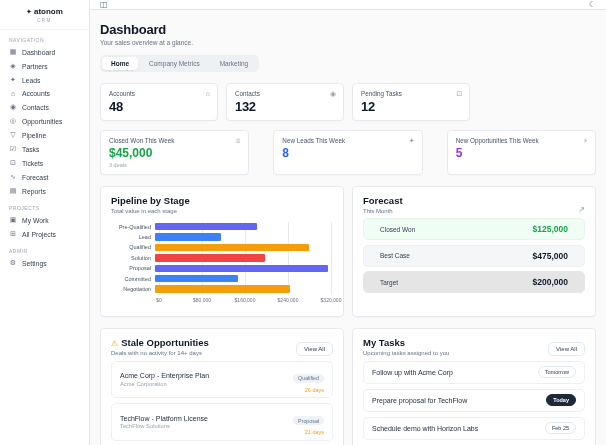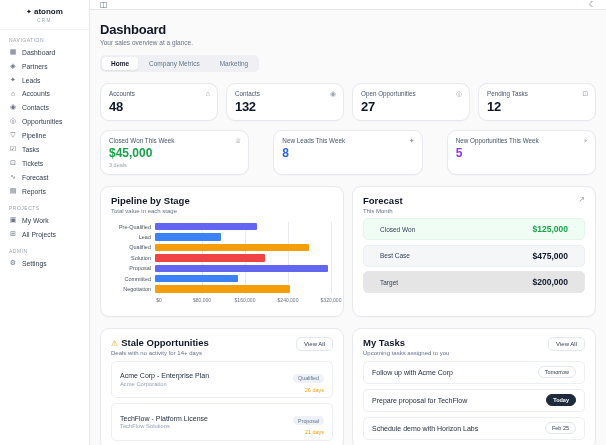--- a/index.html
+++ b/index.html
@@ -21,39 +21,39 @@
   .topbar{height:24px;background:#fff;border-bottom:1px solid #e5e7eb;display:flex;align-items:center;justify-content:space-between;padding:0 10px}
   .tb-icon{font-size:8px;color:#64748b;cursor:pointer}
   .content{padding:12px 10px 0}
   .page-title{font-size:13px;font-weight:bold;color:#111827;letter-spacing:-.2px}
   .page-subtitle{font-size:6.5px;color:#6b7280;margin-top:2px}
 
   .tabs{display:inline-flex;background:#eef0f3;border-radius:5px;padding:2px;margin-top:9px;gap:2px}
   .tab{font-size:6.5px;color:#64748b;padding:3px 9px;border-radius:4px;cursor:pointer;white-space:nowrap}
   .tab[data-state="active"]{background:#fff;color:#0f172a;font-weight:bold;box-shadow:0 1px 2px rgba(0,0,0,.08)}
 
-  .card{background:#fff;border:1px solid #e7e9ee;border-radius:9px;box-shadow:0 1px 1px rgba(0,0,0,.02)}
+  .card{background:#fff;border:1px solid #e7e9ee;border-radius:4px;box-shadow:0 1px 1px rgba(0,0,0,.02)}
 
   .stats-row{display:grid;grid-template-columns:repeat(4,1fr);gap:8px;margin-top:11px}
   .stat-card{padding:6px 8px;position:relative}
   .stat-label{font-size:6.3px;color:#475569}
   .stat-value{font-size:13px;font-weight:bold;margin-top:2px;letter-spacing:-.3px;color:#0f172a}
   .stat-ic{position:absolute;top:6px;right:7px;font-size:7px;color:#9ca3af}
 
   .week-row{display:grid;grid-template-columns:repeat(3,1fr);gap:24px;margin-top:9px}
   .week-card{padding:6px 8px;position:relative;min-height:40px}
   .week-value{font-size:12px;font-weight:bold;margin-top:2px}
   .week-value[data-variant="green"]{color:#16a34a}
   .week-value[data-variant="blue"]{color:#2563eb}
   .week-value[data-variant="purple"]{color:#9333ea}
   .week-sub{font-size:5.5px;color:#9ca3af;margin-top:2px}
 
   .charts-row{display:grid;grid-template-columns:1fr 1fr;gap:8px;margin-top:11px}
   .panel{padding:8px 10px}
-  .panel-head{display:flex;justify-content:space-between;align-items:flex-start}
+  .panel-head{display:flex;justify-content:space-between;align-items:flex-end}
   .panel-title{font-size:9.5px;font-weight:bold;color:#111827}
   .panel-sub{font-size:6px;color:#64748b;margin-top:1.5px}
   .panel-head-icon{font-size:8px;color:#94a3b8}
   .chart-card{height:131px;overflow:hidden}
 
   .bars-wrap{position:relative;margin-top:8px}
   .gridlines{position:absolute;left:48px;right:2px;top:0;bottom:0}
   .gridline{position:absolute;top:0;bottom:0;width:1px;background:#e8eaed}
   .bar-row{display:flex;align-items:center;height:10.4px;position:relative}
   .bar-label{width:44px;padding-right:4px;font-size:5.5px;color:#4b5563;text-align:right;white-space:nowrap}
@@ -199,25 +199,20 @@
           <div class="stat-label">Accounts</div>
           <div class="stat-value">48</div>
           <span class="stat-ic">⌂</span>
         </div>
         <div class="card stat-card">
           <div class="stat-label">Contacts</div>
           <div class="stat-value">132</div>
           <span class="stat-ic">◉</span>
         </div>
         <div class="card stat-card">
-          <div class="stat-label">Open Opportunities</div>
-          <div class="stat-value">27</div>
-          <span class="stat-ic">◎</span>
-        </div>
-        <div class="card stat-card">
           <div class="stat-label">Pending Tasks</div>
           <div class="stat-value">12</div>
           <span class="stat-ic">⊡</span>
         </div>
       </div>
 
     
     <div class="week-row">
 
     <div class="card week-card">

